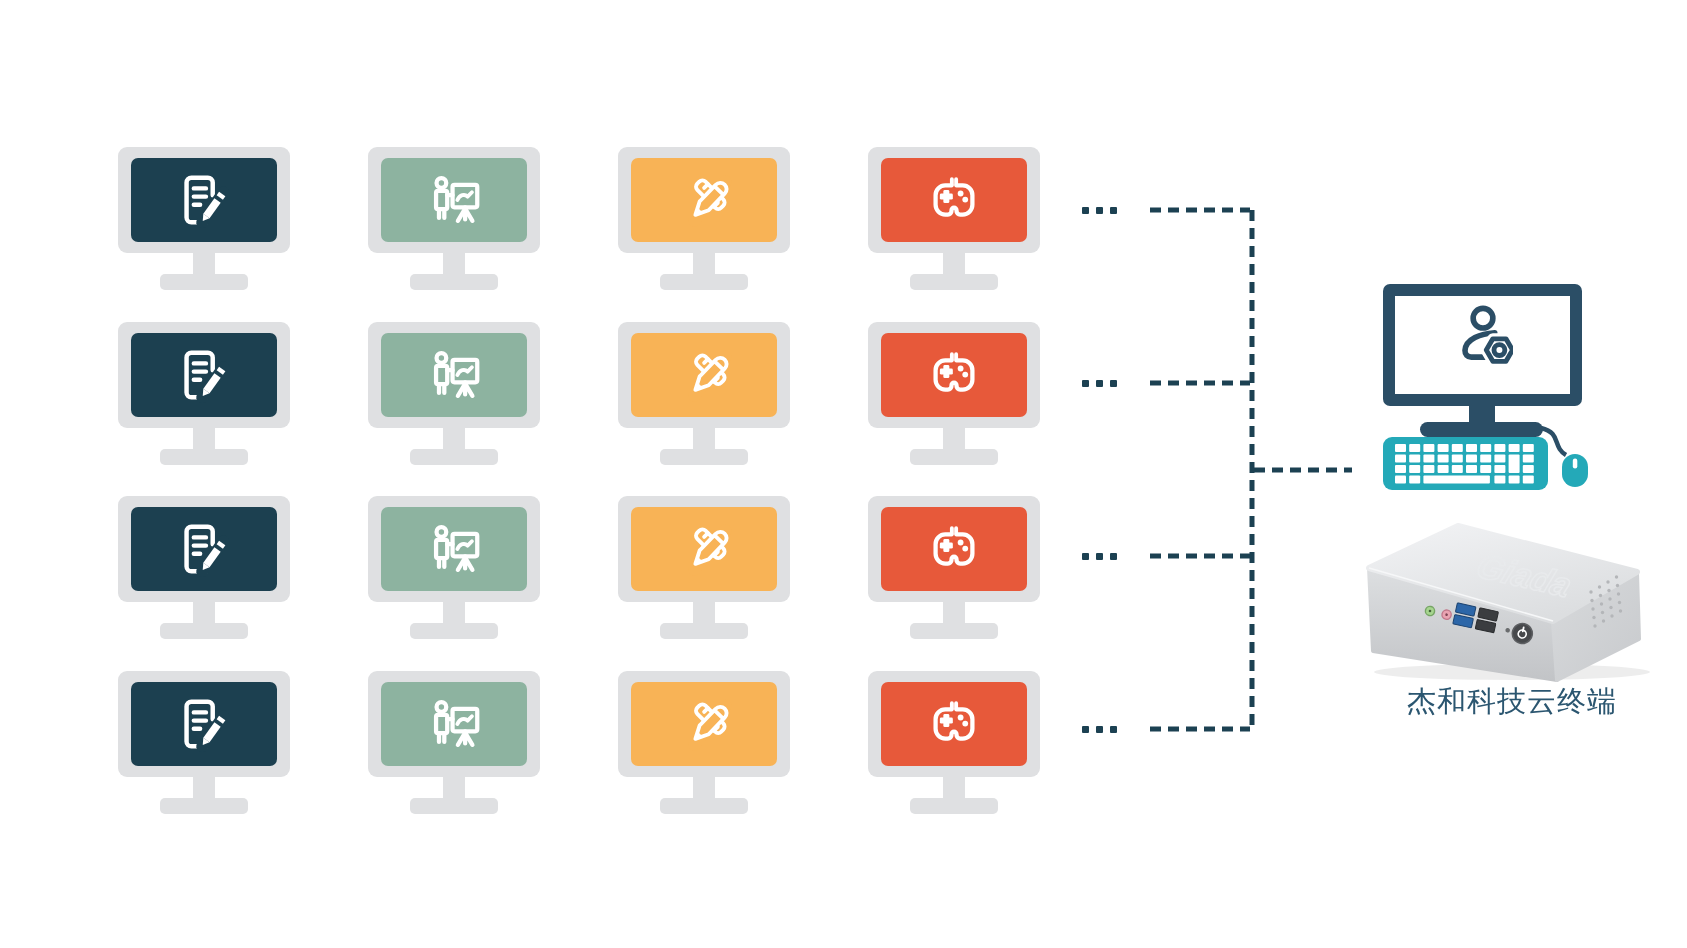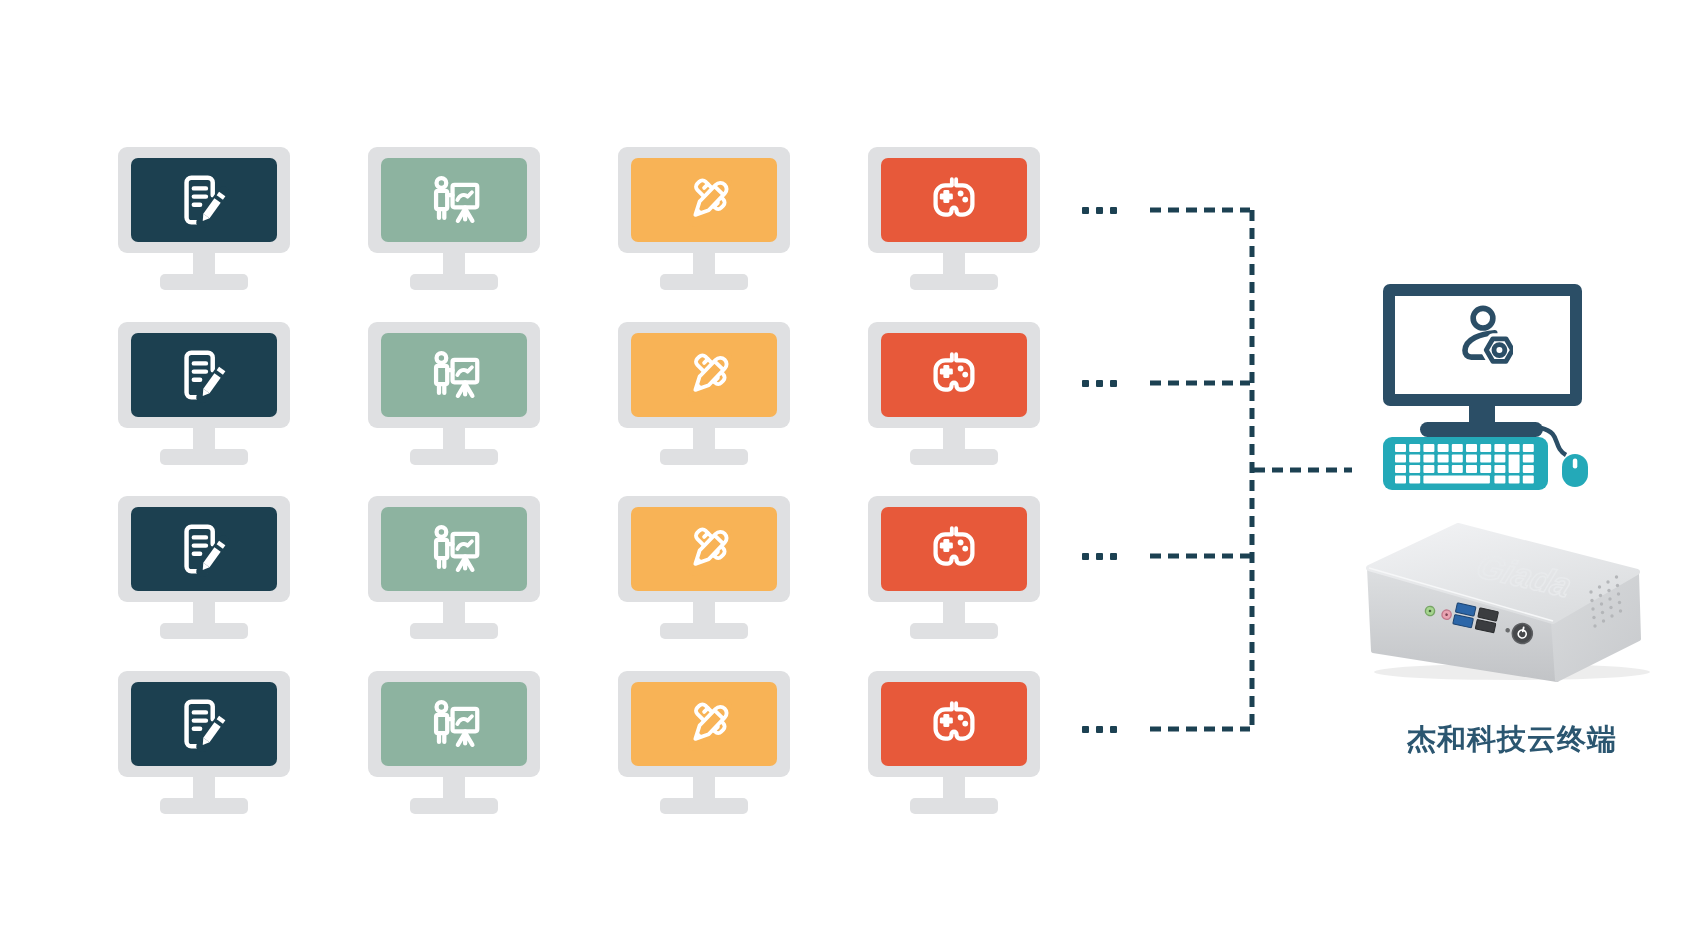--- a/index.html
+++ b/index.html
@@ -12,21 +12,21 @@
   .m-screen{position:absolute;left:13px;top:11px;width:146px;height:84px;border-radius:7px;
             display:flex;align-items:center;justify-content:center;}
   .m-icon{width:62px;height:62px;display:block;}
   .m-neck{position:absolute;left:75px;top:106px;width:22px;height:26px;background:var(--frame);}
   .m-base{position:absolute;left:42px;top:127px;width:88px;height:16px;background:var(--frame);border-radius:5px;}
   
   .dots{position:absolute;display:flex;gap:7px;}
   .dot{width:7px;height:7px;background:var(--connector);border-radius:1px;}
   
   .device-label{position:absolute;left:1367px;top:682px;width:290px;text-align:center;
-    font-size:29px;font-weight:bold;letter-spacing:1px;color:var(--label);margin-top:38px;}
+    font-size:29px;font-weight:normal;letter-spacing:1px;color:var(--label);}
   svg{display:block;}
 </style>
 </head>
 <body>
 
 <div class="canvas">
 
   <svg width="0" height="0" style="position:absolute" aria-hidden="true">
     <defs>
       <symbol id="document-edit-icon" viewBox="0 0 64 64">

